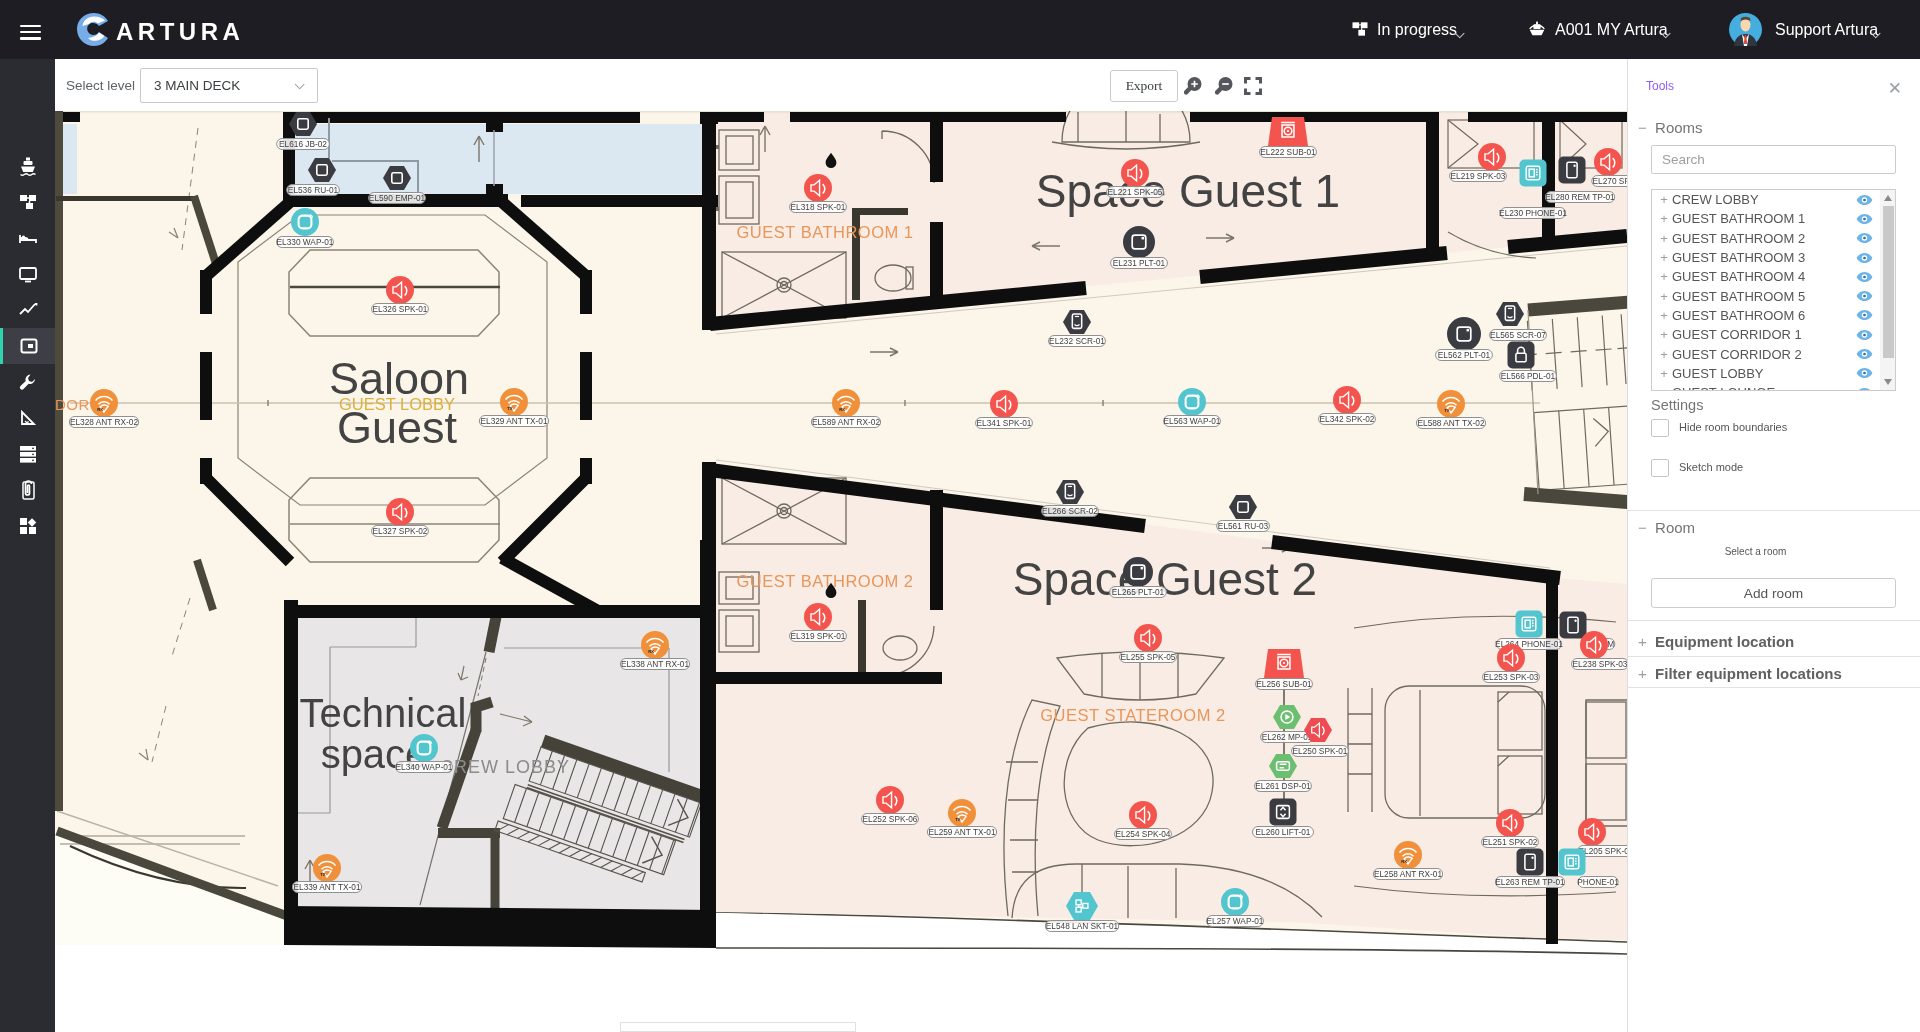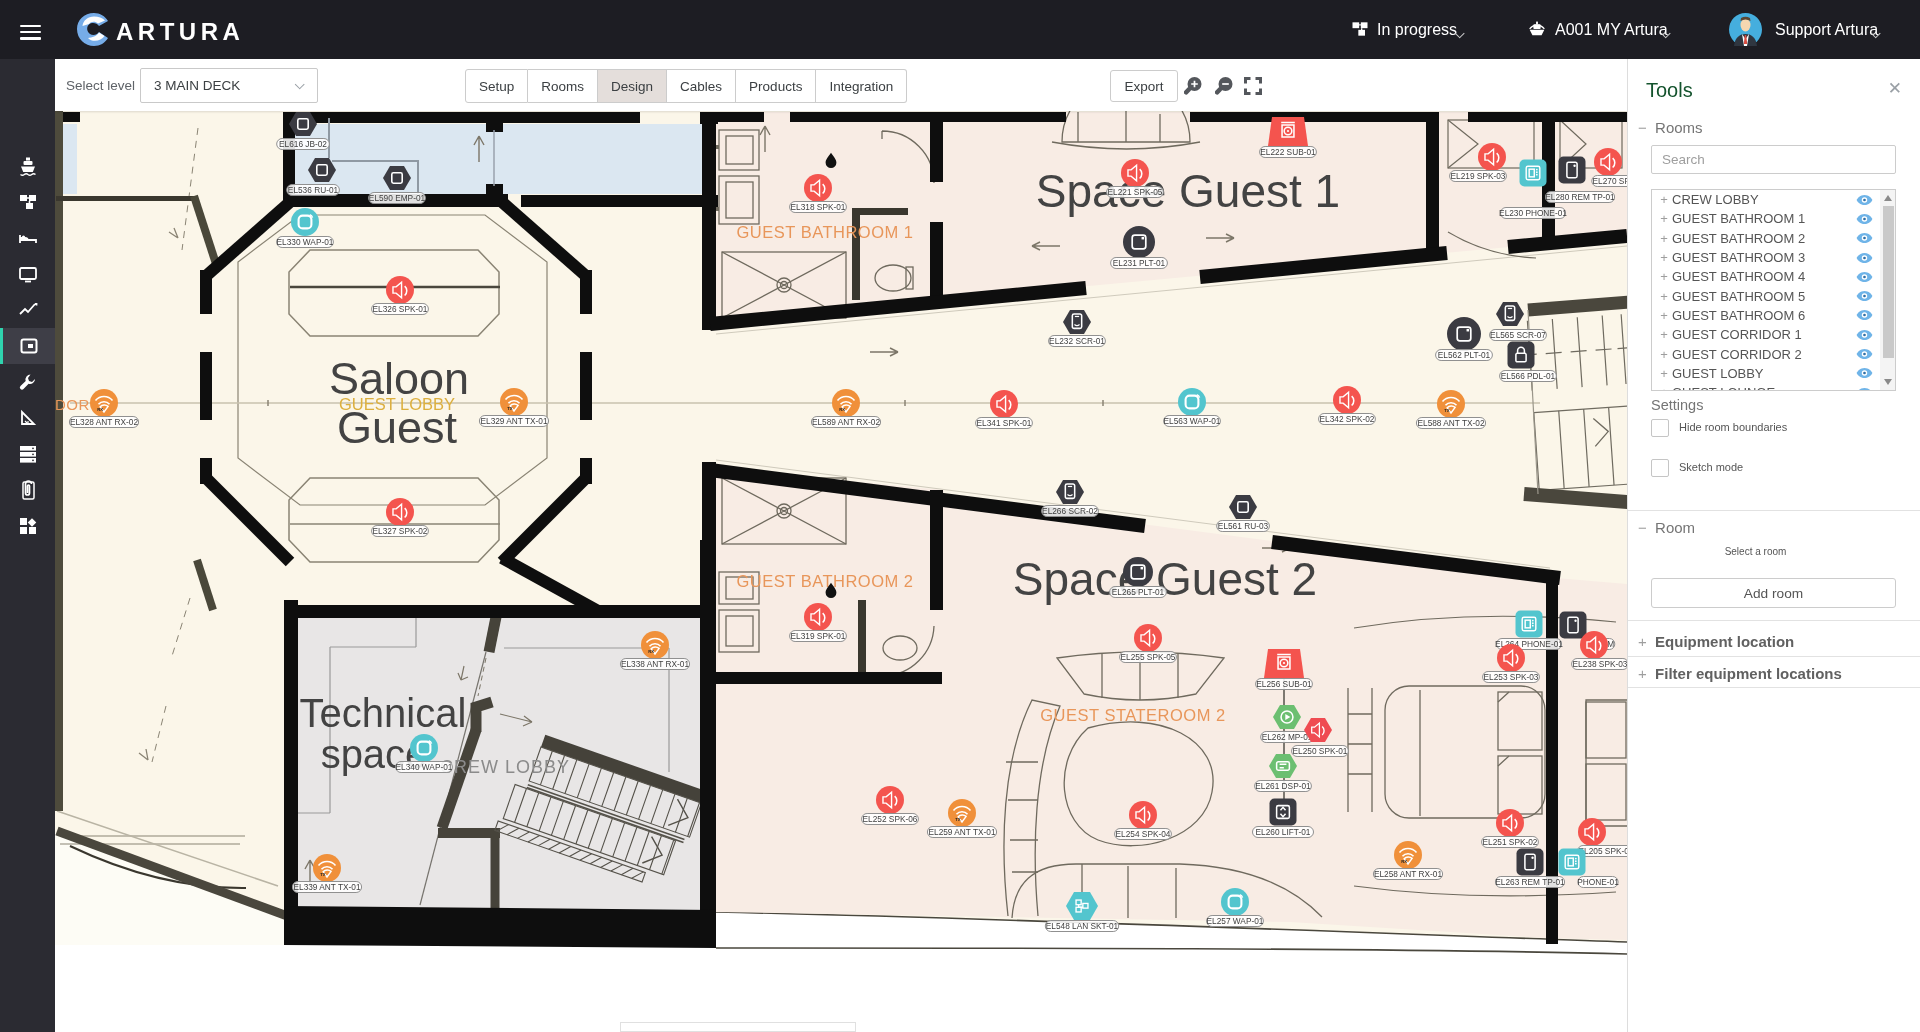--- a/index.html
+++ b/index.html
@@ -16,25 +16,25 @@
 .toolbar { position:absolute; left:55px; top:59px; width:1572px; height:52px; background:#fff; z-index:20; box-shadow:0 1px 2px rgba(0,0,0,0.12); }
 .sel-label { position:absolute; left:11px; top:19px; color:#5f6368; font-size:13.5px; }
 .level-box { position:absolute; left:85px; top:9px; width:178px; height:35px; border:1px solid #c9c9c9; border-radius:2px; background:#fff; }
 .level-box span { position:absolute; left:13px; top:9px; color:#3c4043; font-size:13.5px; }
 .level-box .chev { position:absolute; right:14px; top:12px; border-color:#9aa0a6; }
 .tabs { position:absolute; left:410px; top:10px; height:34px; display:flex; }
 .tab { height:34px; border:1px solid #ccc; border-left:none; background:#fff; color:#3c4043; font-size:13.5px; display:flex; align-items:center; justify-content:center; padding:0 13px; }
 .tab:first-child { border-left:1px solid #ccc; border-radius:3px 0 0 3px; }
 .tab:last-child { border-radius:0 3px 3px 0; }
 .tab.active { background:#e4dedb; }
-.export { position:absolute; left:1055px; top:11px; width:68px; height:32px; border:1px solid #ccc; border-radius:3px; color:#3c4043; font-size:13.5px; display:flex; align-items:center; justify-content:center; background:#fff; }
+.export { position:absolute; left:1055px; top:11px; width:68px; height:32px; border:1px solid #ccc; border-radius:3px; color:#3c4043; font-size:13.5px; display:flex; align-items:center; justify-content:center; background:#fff;font-family:Liberation Serif, serif; }
 .tool-ic { position:absolute; top:16px; }
 .canvas { position:absolute; left:55px; top:111px; width:1572px; height:921px; background:#fff; overflow:hidden; }
 .rpanel { position:absolute; left:1627px; top:59px; width:293px; height:973px; background:#fff; border-left:1px solid #ddd; z-index:20; font-size:13px; }
-.rp-title { position:absolute; left:18px; top:20px; font-size:20px; color:#14532d; }
+.rp-title { position:absolute; left:18px; top:20px; font-size:12px; color:#8b5cf6; }
 .rp-close { position:absolute; right:18px; top:19px; font-size:17px; color:#9aa0a6; }
 .sec-head { position:absolute; left:10px; color:#757575; font-size:15px; }
 .sec-head b { color:#616161; font-weight:bold; }
 .search { position:absolute; left:23px; top:86px; width:245px; height:29px; border:1px solid #ccc; border-radius:2px; }
 .search span { position:absolute; left:10px; top:6px; color:#9e9e9e; font-size:13.5px; }
 .roomlist { position:absolute; left:23px; top:130px; width:245px; height:202px; border:1px solid #ccc; overflow:hidden; }
 .room-row { position:relative; height:19.3px; display:flex; align-items:center; }
 .room-row .plus { color:#9e9e9e; width:16px; text-align:center; font-size:13px; margin-left:4px; }
 .room-row .rname { color:#555; font-size:13px; flex:1; white-space:nowrap; }
 .room-row .eye { margin-right:22px; }
@@ -1136,28 +1136,20 @@
 </div>
 
 <div class="toolbar">
 
   <div class="sel-label">Select level</div>
   <div class="level-box">
       <span>3 MAIN DECK</span>
       <i class="chev"></i>
     </div>
 
-  <div class="tabs">
-    <div class="tab">Setup</div>
-      <div class="tab">Rooms</div>
-      <div class="tab active">Design</div>
-    <div class="tab">Cables</div>
-      <div class="tab">Products</div>
-      <div class="tab">Integration</div>
-  </div>
 
   <div class="export">Export</div>
 
   <svg class="tool-ic" style="left:1129px;top:17px" width="20" height="20" viewBox="0 0 20 20">
       <circle cx="10.5" cy="8" r="7" fill="#54575c"></circle>
       <path d="M7.2,8 h6.6 M10.5,4.7 v6.6" stroke="#fff" stroke-width="1.7"></path>
       <path d="M4.8,13.5 L2.2,16.3" stroke="#54575c" stroke-width="4.6" stroke-linecap="round"></path>
     </svg>
 
   <svg class="tool-ic" style="left:1160px;top:17px" width="20" height="20" viewBox="0 0 20 20">

